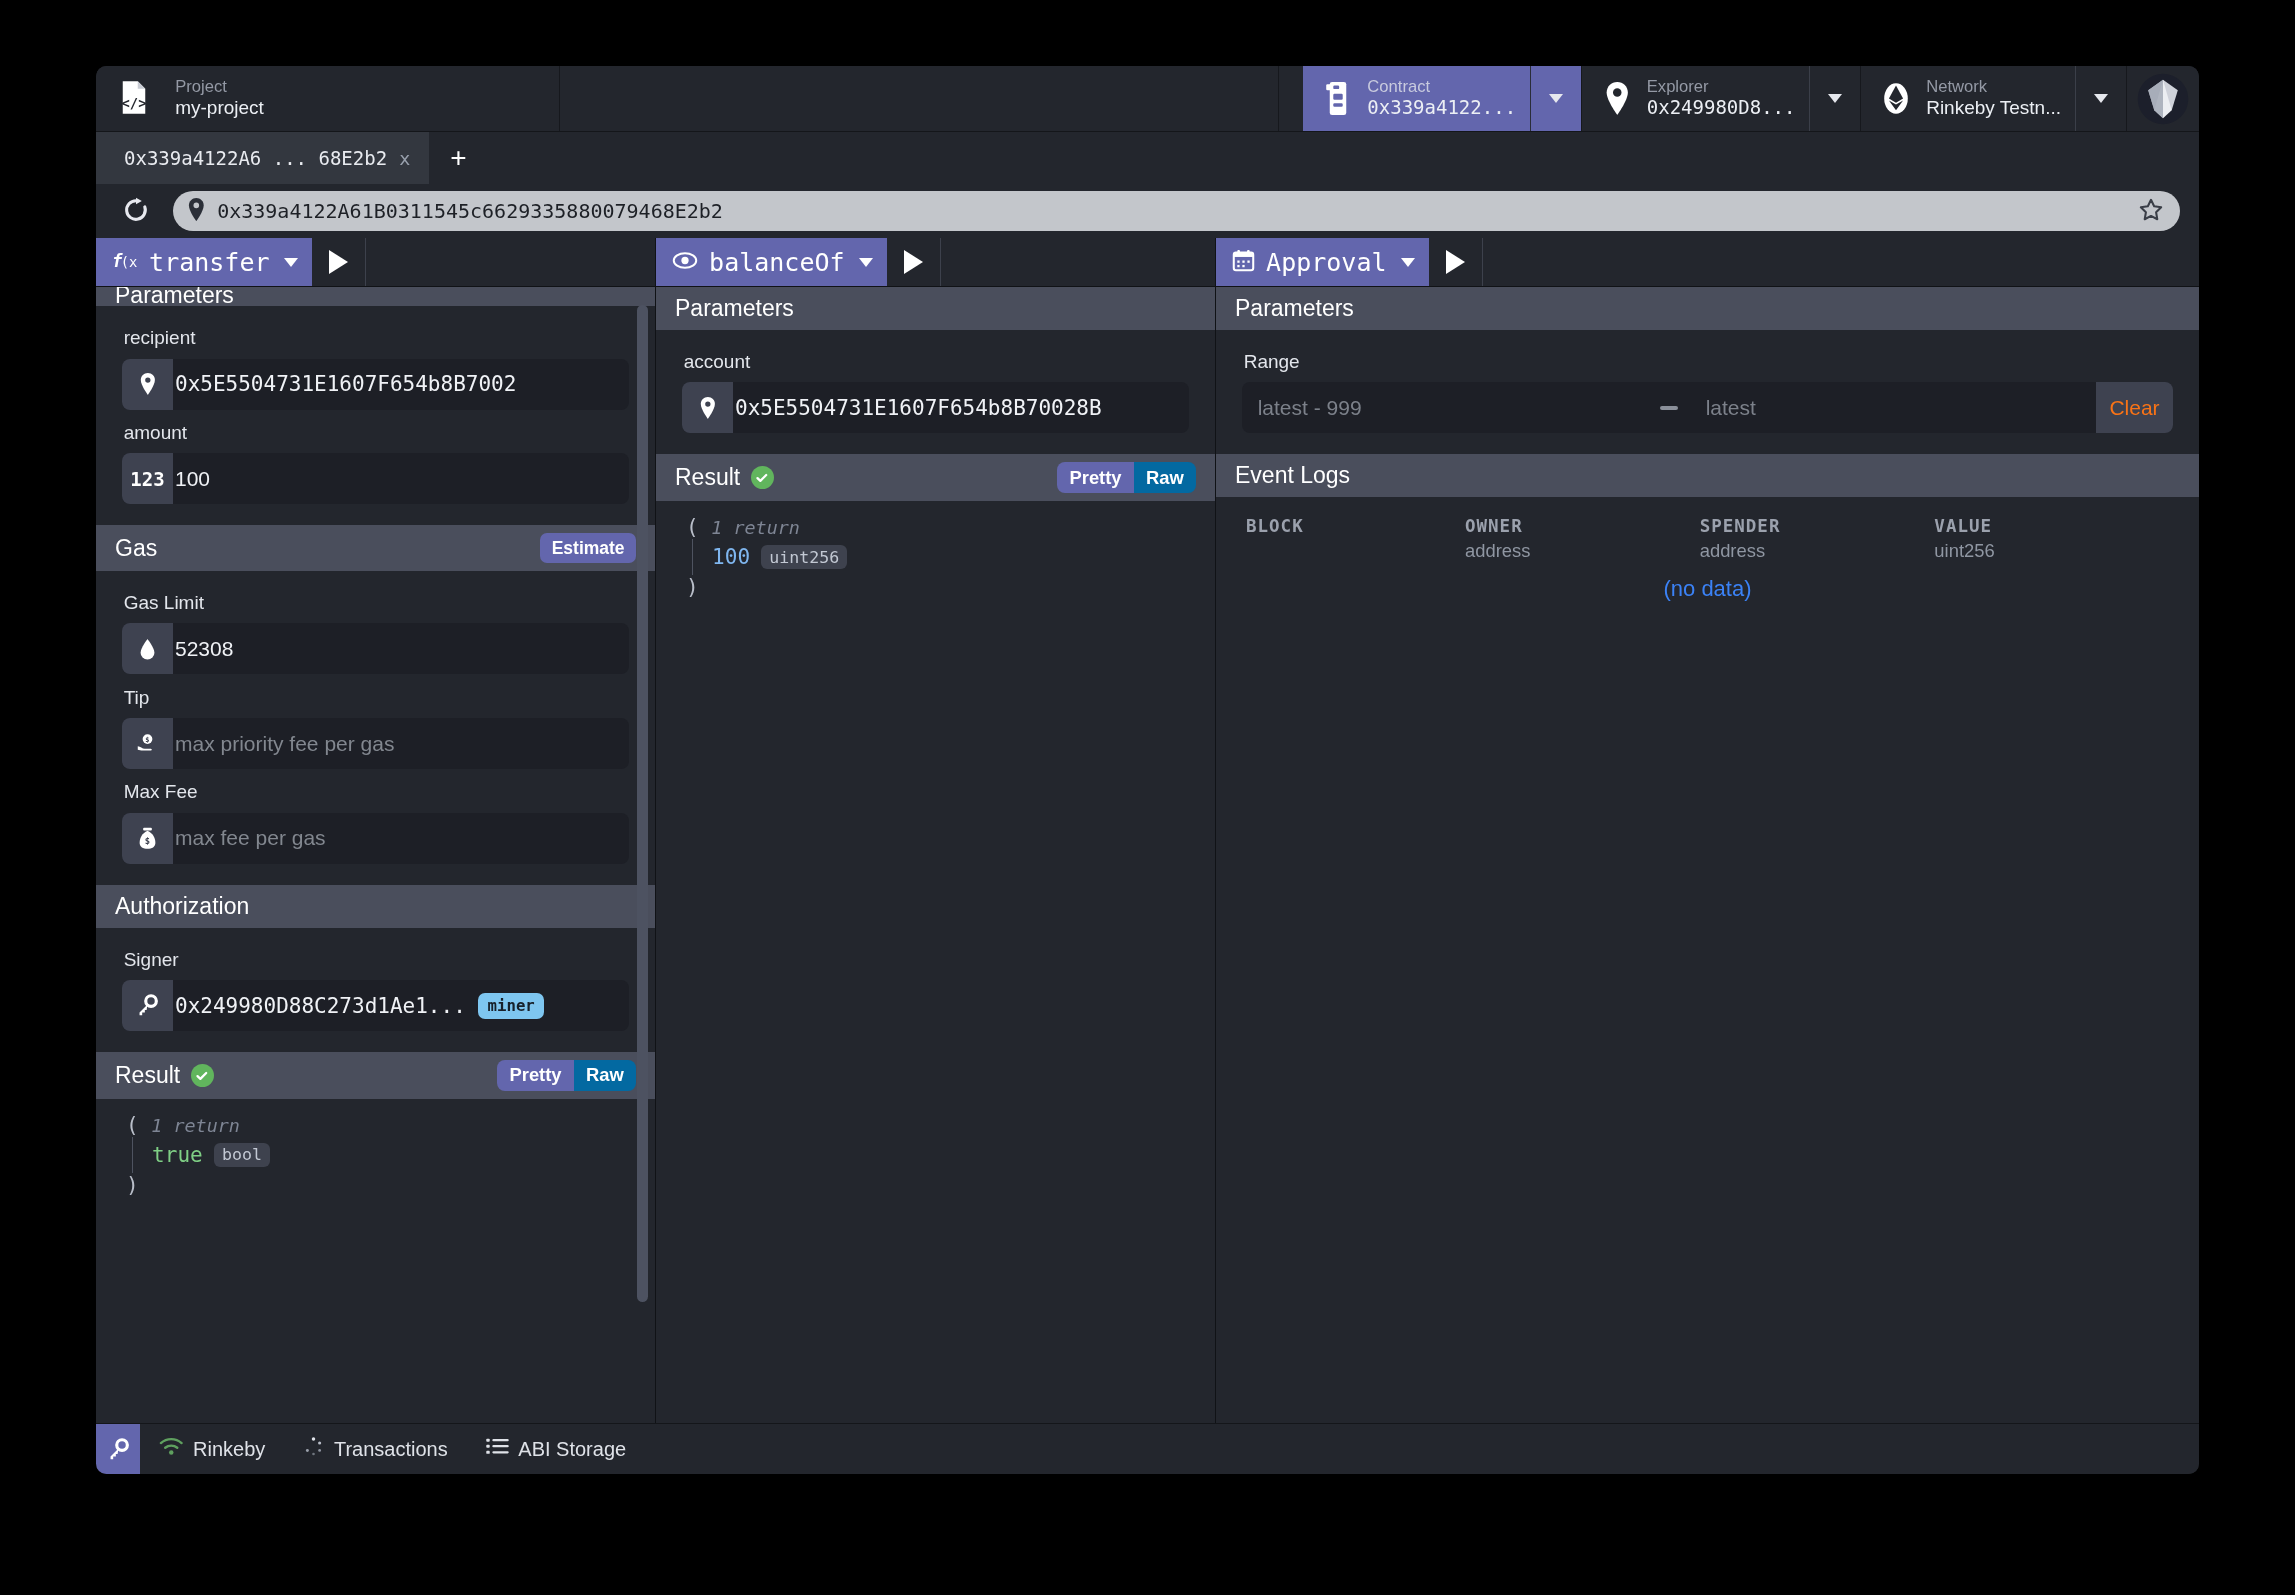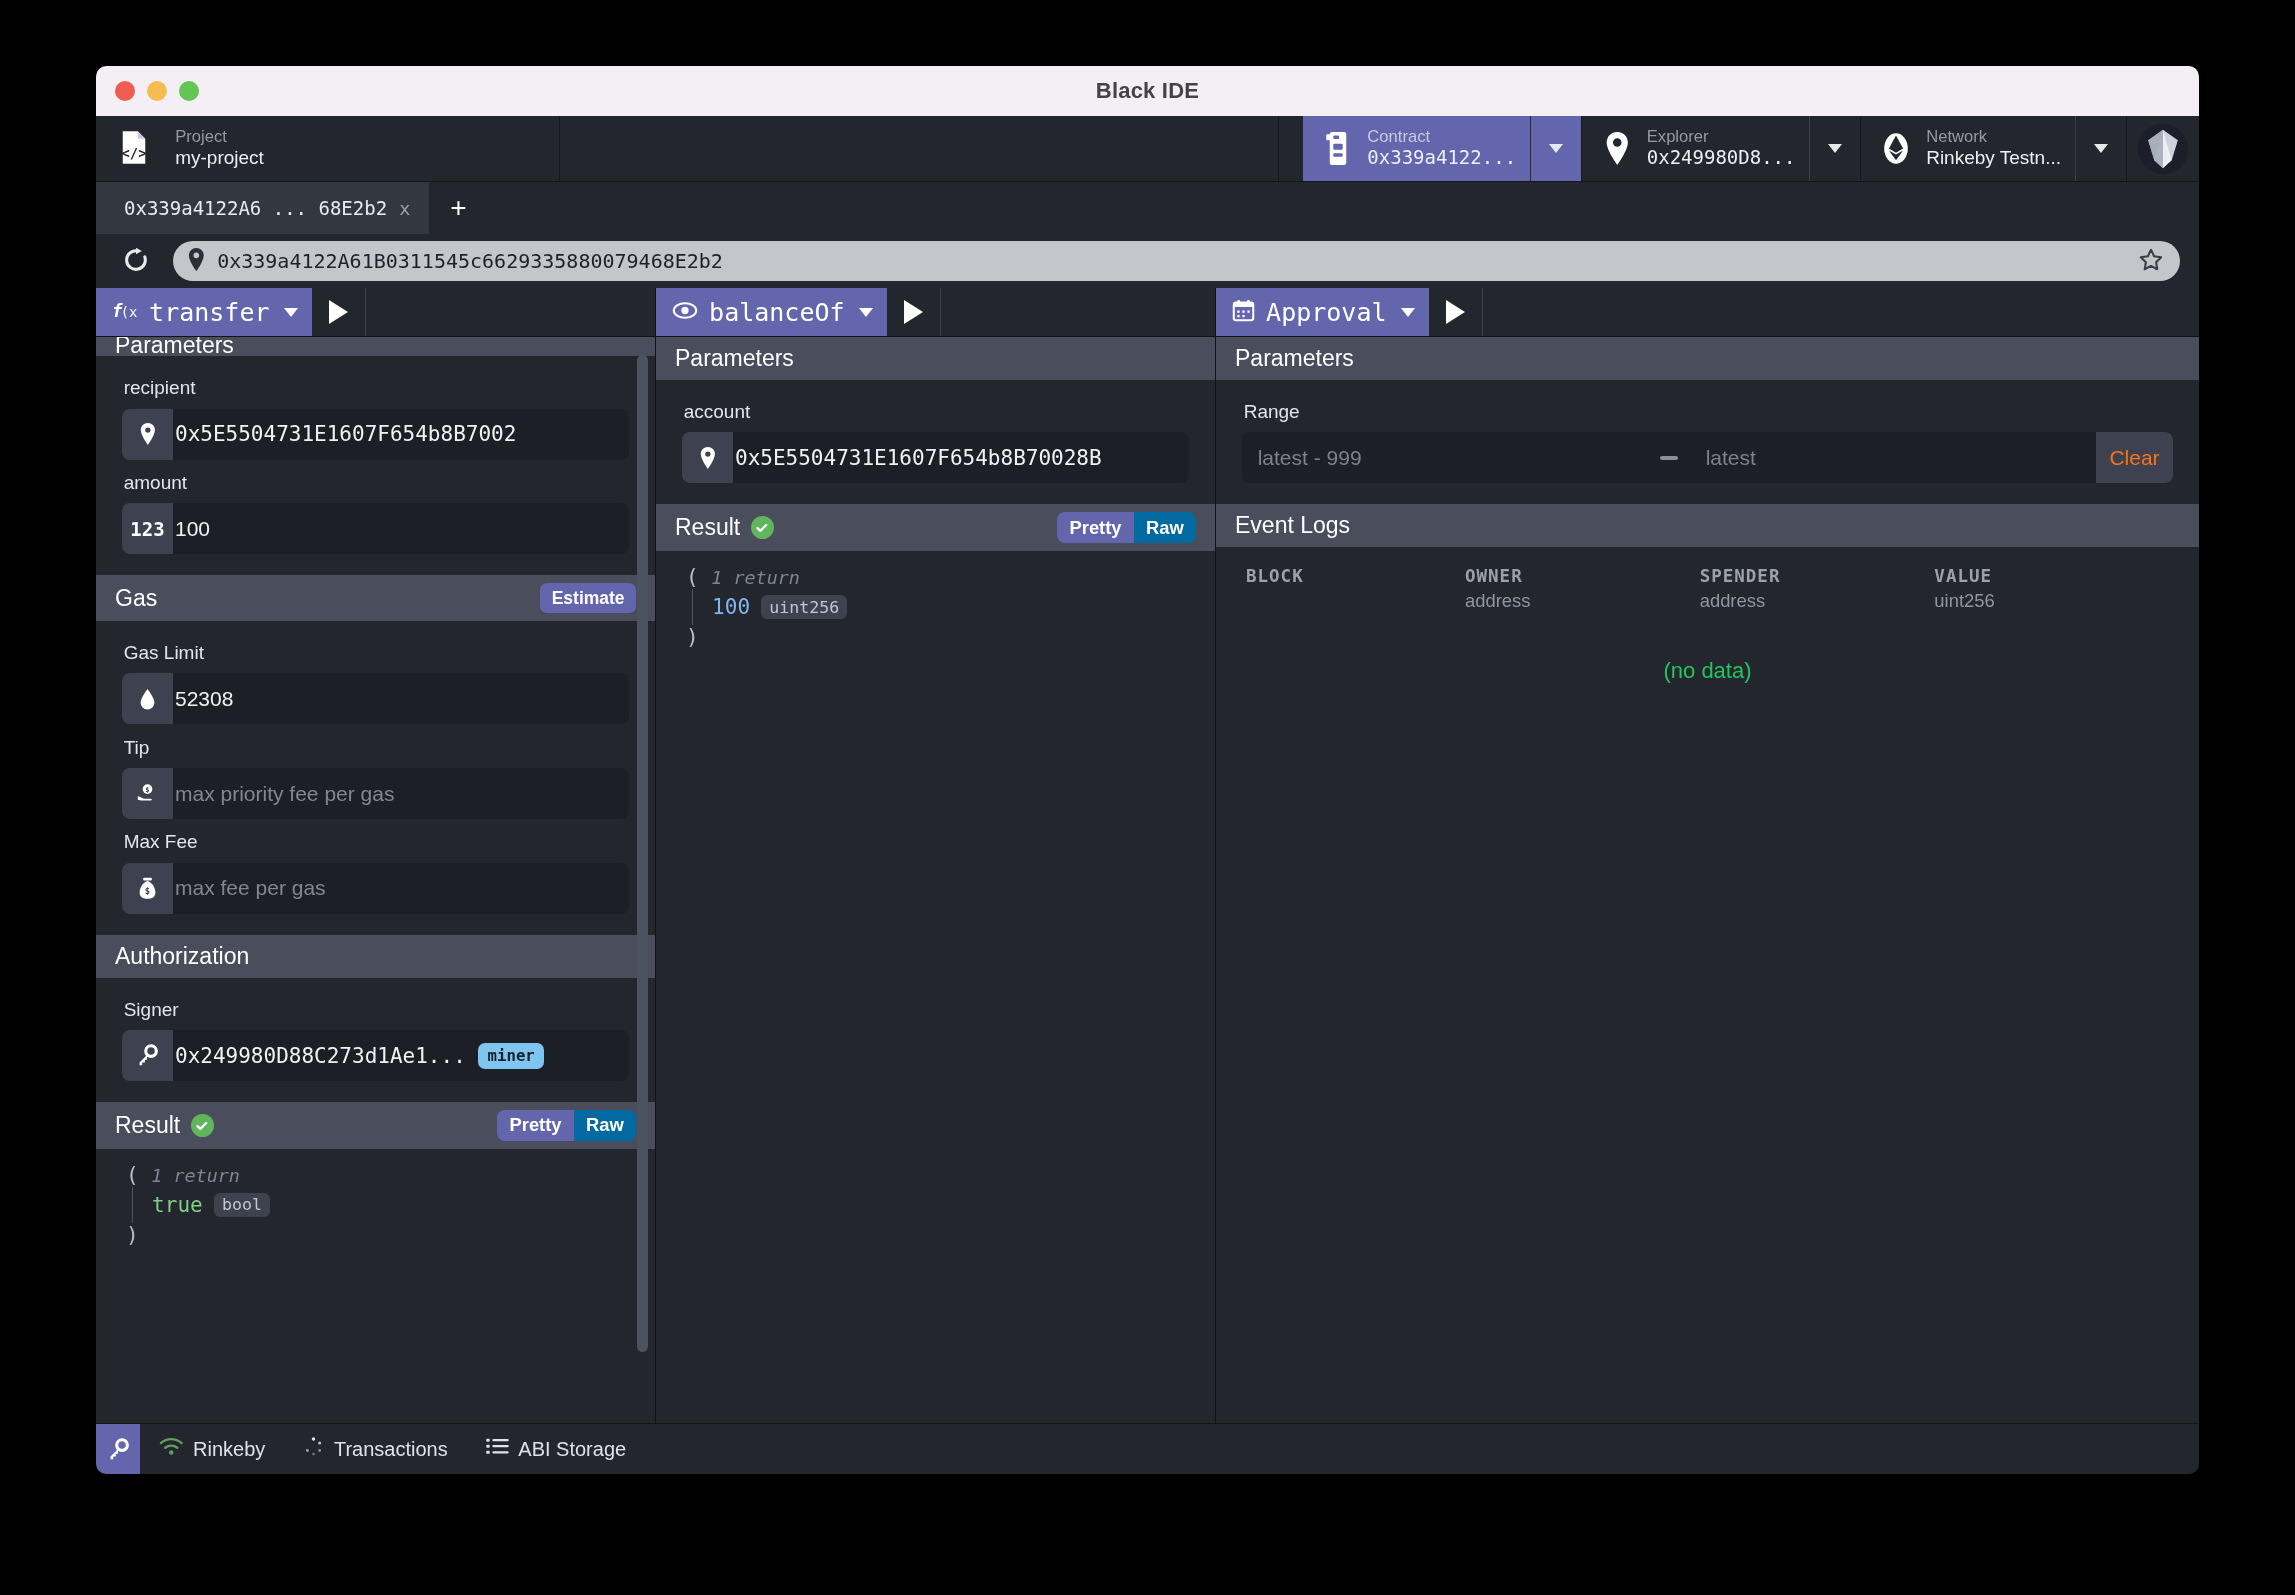--- a/index.html
+++ b/index.html
@@ -196,49 +196,41 @@
   .dash { width: 17.5px; height: 4.4px; background: #8a8f99; border-radius: 2.6px; }
   .clearbtn { width: 77px; background: #3e4250; color: #f97316; font-size: 21px;
               display: flex; align-items: center; justify-content: center; flex: 0 0 auto; }
   .evtable { padding: 19px 30px 0 30px; }
   .evhead { display: flex; }
   .evcol { flex: 1; }
   .evcol.block { flex: 0 0 219px; }
   .evname { font-size: 17.5px; font-weight: bold; color: #9ba1ad;
             letter-spacing: 1px; font-family: "DejaVu Sans Mono", monospace; }
   .evtype { font-size: 18.4px; color: #8f96a2; margin-top: 3.5px; }
-  .nodata { text-align: center; font-size: 22px; color: #22c55e; margin-top: 46px; }
+  .nodata { text-align: center; font-size: 22px; color: #3b82f6; margin-top: 14px; }
   .vscroll {
     position: absolute; right: 7px; width: 11.4px; border-radius: 6.1px;
     background: #4d5261;
   }
   
   .statusbar {
     height: 51px; background: #23262d; display: flex; align-items: stretch;
     flex: 0 0 auto; border-top: 0.9px solid #14161a;
   }
   .sb-key { width: 44px; background: #6366ad; display: flex;
             align-items: center; justify-content: center; }
   .sb-item { display: flex; align-items: center; gap: 9.6px; padding: 0 19px;
              font-size: 20px; color: #dfe2e8; }
   .sb-item:first-of-type { padding-left: 23px; }
 </style>
 </head>
 <body>
 
 <div class="window">
 
-  <div class="titlebar">
-    <div class="traffic">
-      <div class="dot red"></div>
-      <div class="dot yellow"></div>
-      <div class="dot green"></div>
-    </div>
-    <div class="win-title">Black IDE</div>
-  </div>
 
   <div class="toolbar">
     <div class="tb-project">
       <span class="ic">
         <svg width="30" height="35" viewBox="0 0 24 28">
             <path d="M3 1h12l6 6v20H3z" fill="#fff"></path>
             <path d="M15 1v6h6z" fill="#c9ccd4"></path>
             <text x="12" y="22" font-size="11" font-family="monospace" font-weight="bold" fill="#23262d" text-anchor="middle">&lt;/&gt;</text>
           </svg>
       </span>

